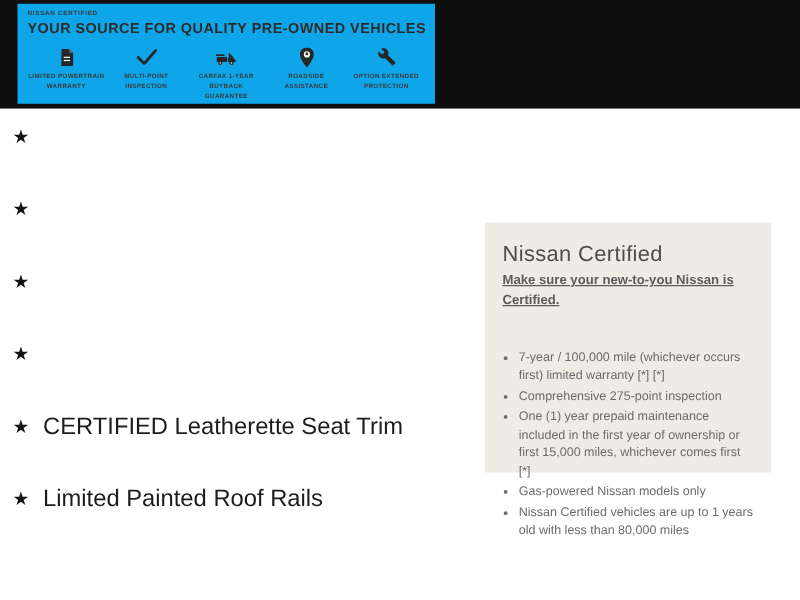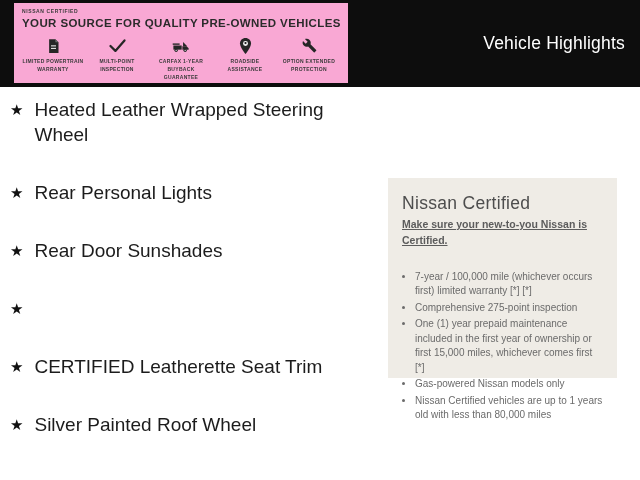--- a/index.html
+++ b/index.html
@@ -15,21 +15,21 @@
   .banner {
     position: absolute;
     left: 0; top: 0;
     width: 640px; height: 87px;
     background: #0d0d0d;
   }
   .cert-card {
     position: absolute;
     left: 14px; top: 3px;
     width: 334px; height: 80px;
-    background: #f9a8d4;
+    background: #0ea5e9;
     padding: 5px 8px 4px 8px;
   }
   .eyebrow {
     font-size: 5px;
     font-weight: bold;
     letter-spacing: 0.6px;
     color: #3a3a3a;
   }
   .headline {
     margin-top: 3px;
@@ -123,21 +123,21 @@
   .cert-box .sub {
     margin-top: 3px;
     font-size: 10.5px;
     font-weight: bold;
     color: #5c5c5c;
     line-height: 1.5;
     max-width: 195px;
     text-decoration: underline;
   }
   .cert-box ul {
-    margin-top: 21px;
+    margin-top: 31px;
     padding-left: 13px;
     list-style: disc;
   }
   .cert-box li {
     font-size: 10px;
     color: #6b6b6b;
     line-height: 1.45;
     margin-bottom: 2px;
   }
 </style>
@@ -196,47 +196,43 @@
       <div class="benefit">
         <span class="bicon">
           <svg width="15" height="15" viewBox="0 0 24 24" fill="#262626">
               <path d="M22.7 19l-9.1-9.1c.9-2.3.4-5-1.5-6.9-2-2-5-2.4-7.4-1.3L9 6 6 9 1.6 4.7C.4 7.1.9 10.1 2.9 12.1c1.9 1.9 4.6 2.4 6.9 1.5l9.1 9.1c.4.4 1 .4 1.4 0l2.3-2.3c.5-.4.5-1.1.1-1.4z"></path>
             </svg>
         </span>
         <span class="blabel">Option Extended Protection</span>
       </div>
     </div>
   </div>
-  <div class="banner-title">Vehicle Highlights</div>
 </div>
 
 <main>
   <ul class="highlights">
     <li>
       <span class="star">★</span>
-      <span class="hl-text">Heated Leather Wrapped Steering Wheel</span>
-    </li>
-    <li>
-      <span class="star">★</span>
-      <span class="hl-text">Rear Personal Lights</span>
-    </li>
-    <li>
-      <span class="star">★</span>
-      <span class="hl-text">Rear Door Sunshades</span>
+    </li>
+    <li>
+      <span class="star">★</span>
+    </li>
+    <li>
+      <span class="star">★</span>
     </li>
     <li>
       <span class="star">★</span>
     </li>
     <li>
       <span class="star">★</span>
       <span class="hl-text">CERTIFIED Leatherette Seat Trim</span>
     </li>
     <li>
       <span class="star">★</span>
-      <span class="hl-text">Silver Painted Roof Wheel</span>
+      <span class="hl-text">Limited Painted Roof Rails</span>
     </li>
   </ul>
 
   <aside class="cert-box">
     <h2>Nissan Certified</h2>
     <p class="sub">Make sure your new-to-you Nissan is Certified.</p>
     <ul>
       <li>7-year / 100,000 mile (whichever occurs first) limited warranty [*] [*]</li>
       <li>Comprehensive 275-point inspection</li>
       <li>One (1) year prepaid maintenance included in the first year of ownership or first 15,000 miles, whichever comes first [*]</li>

